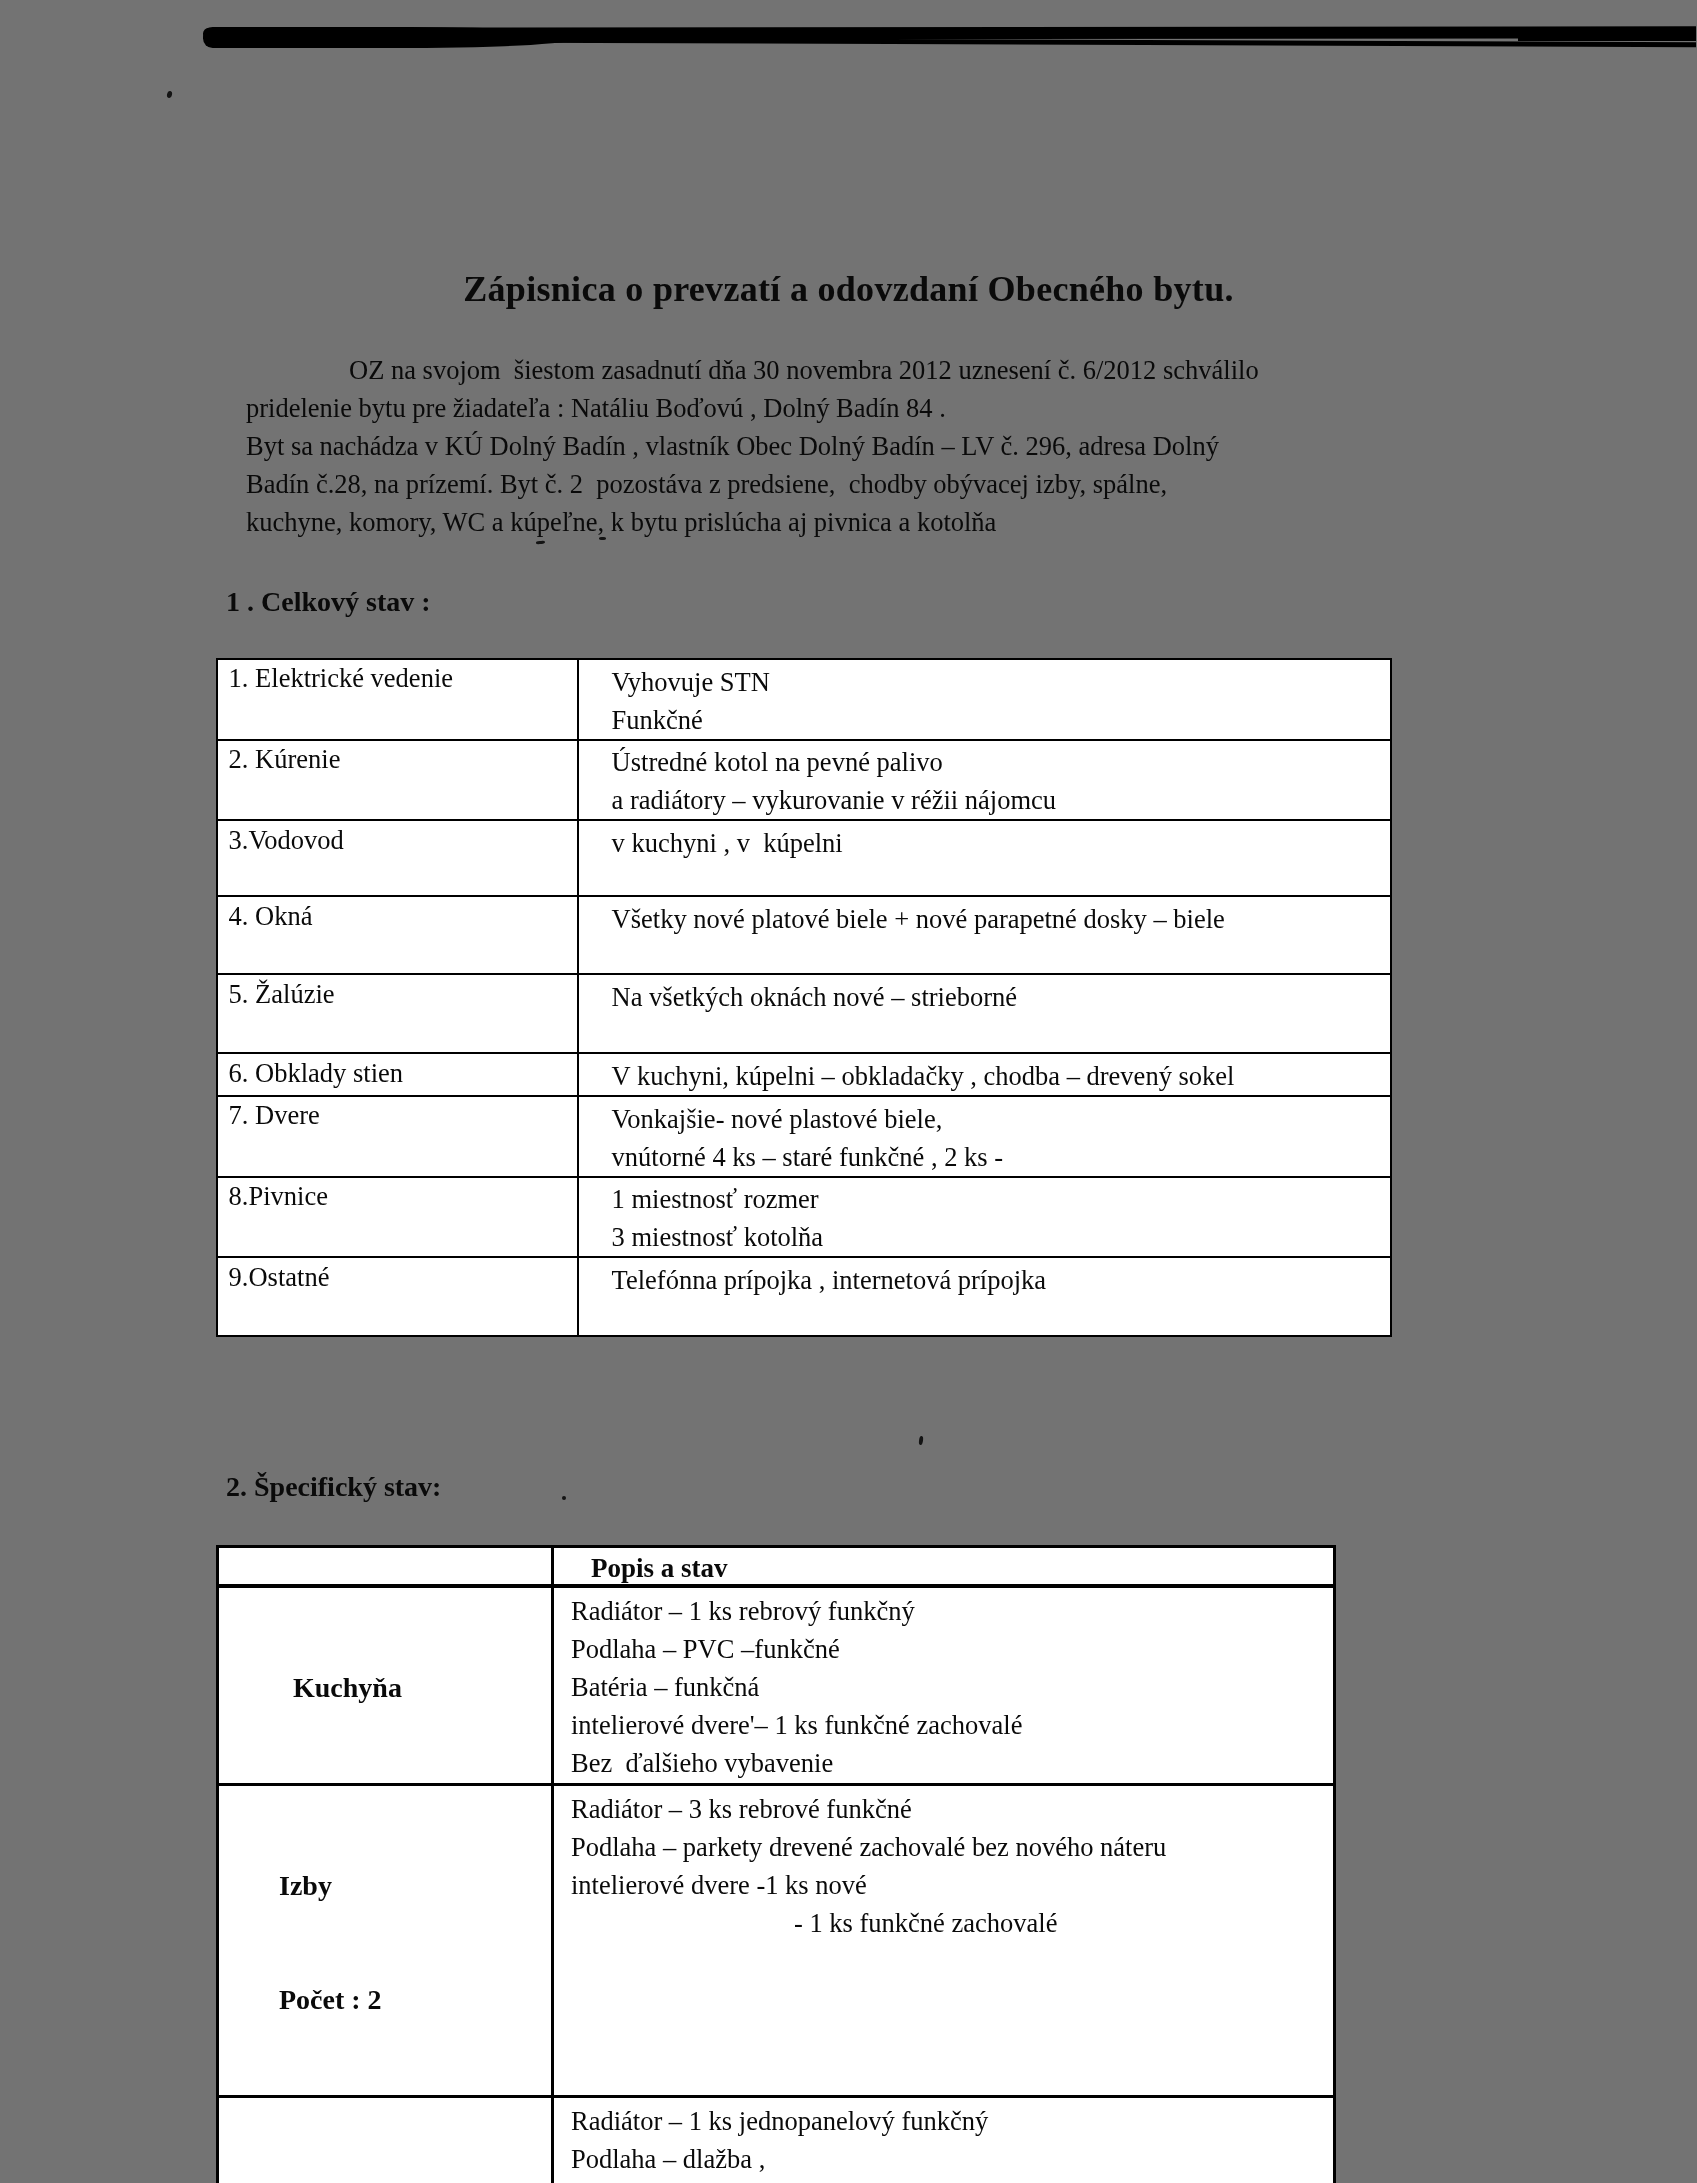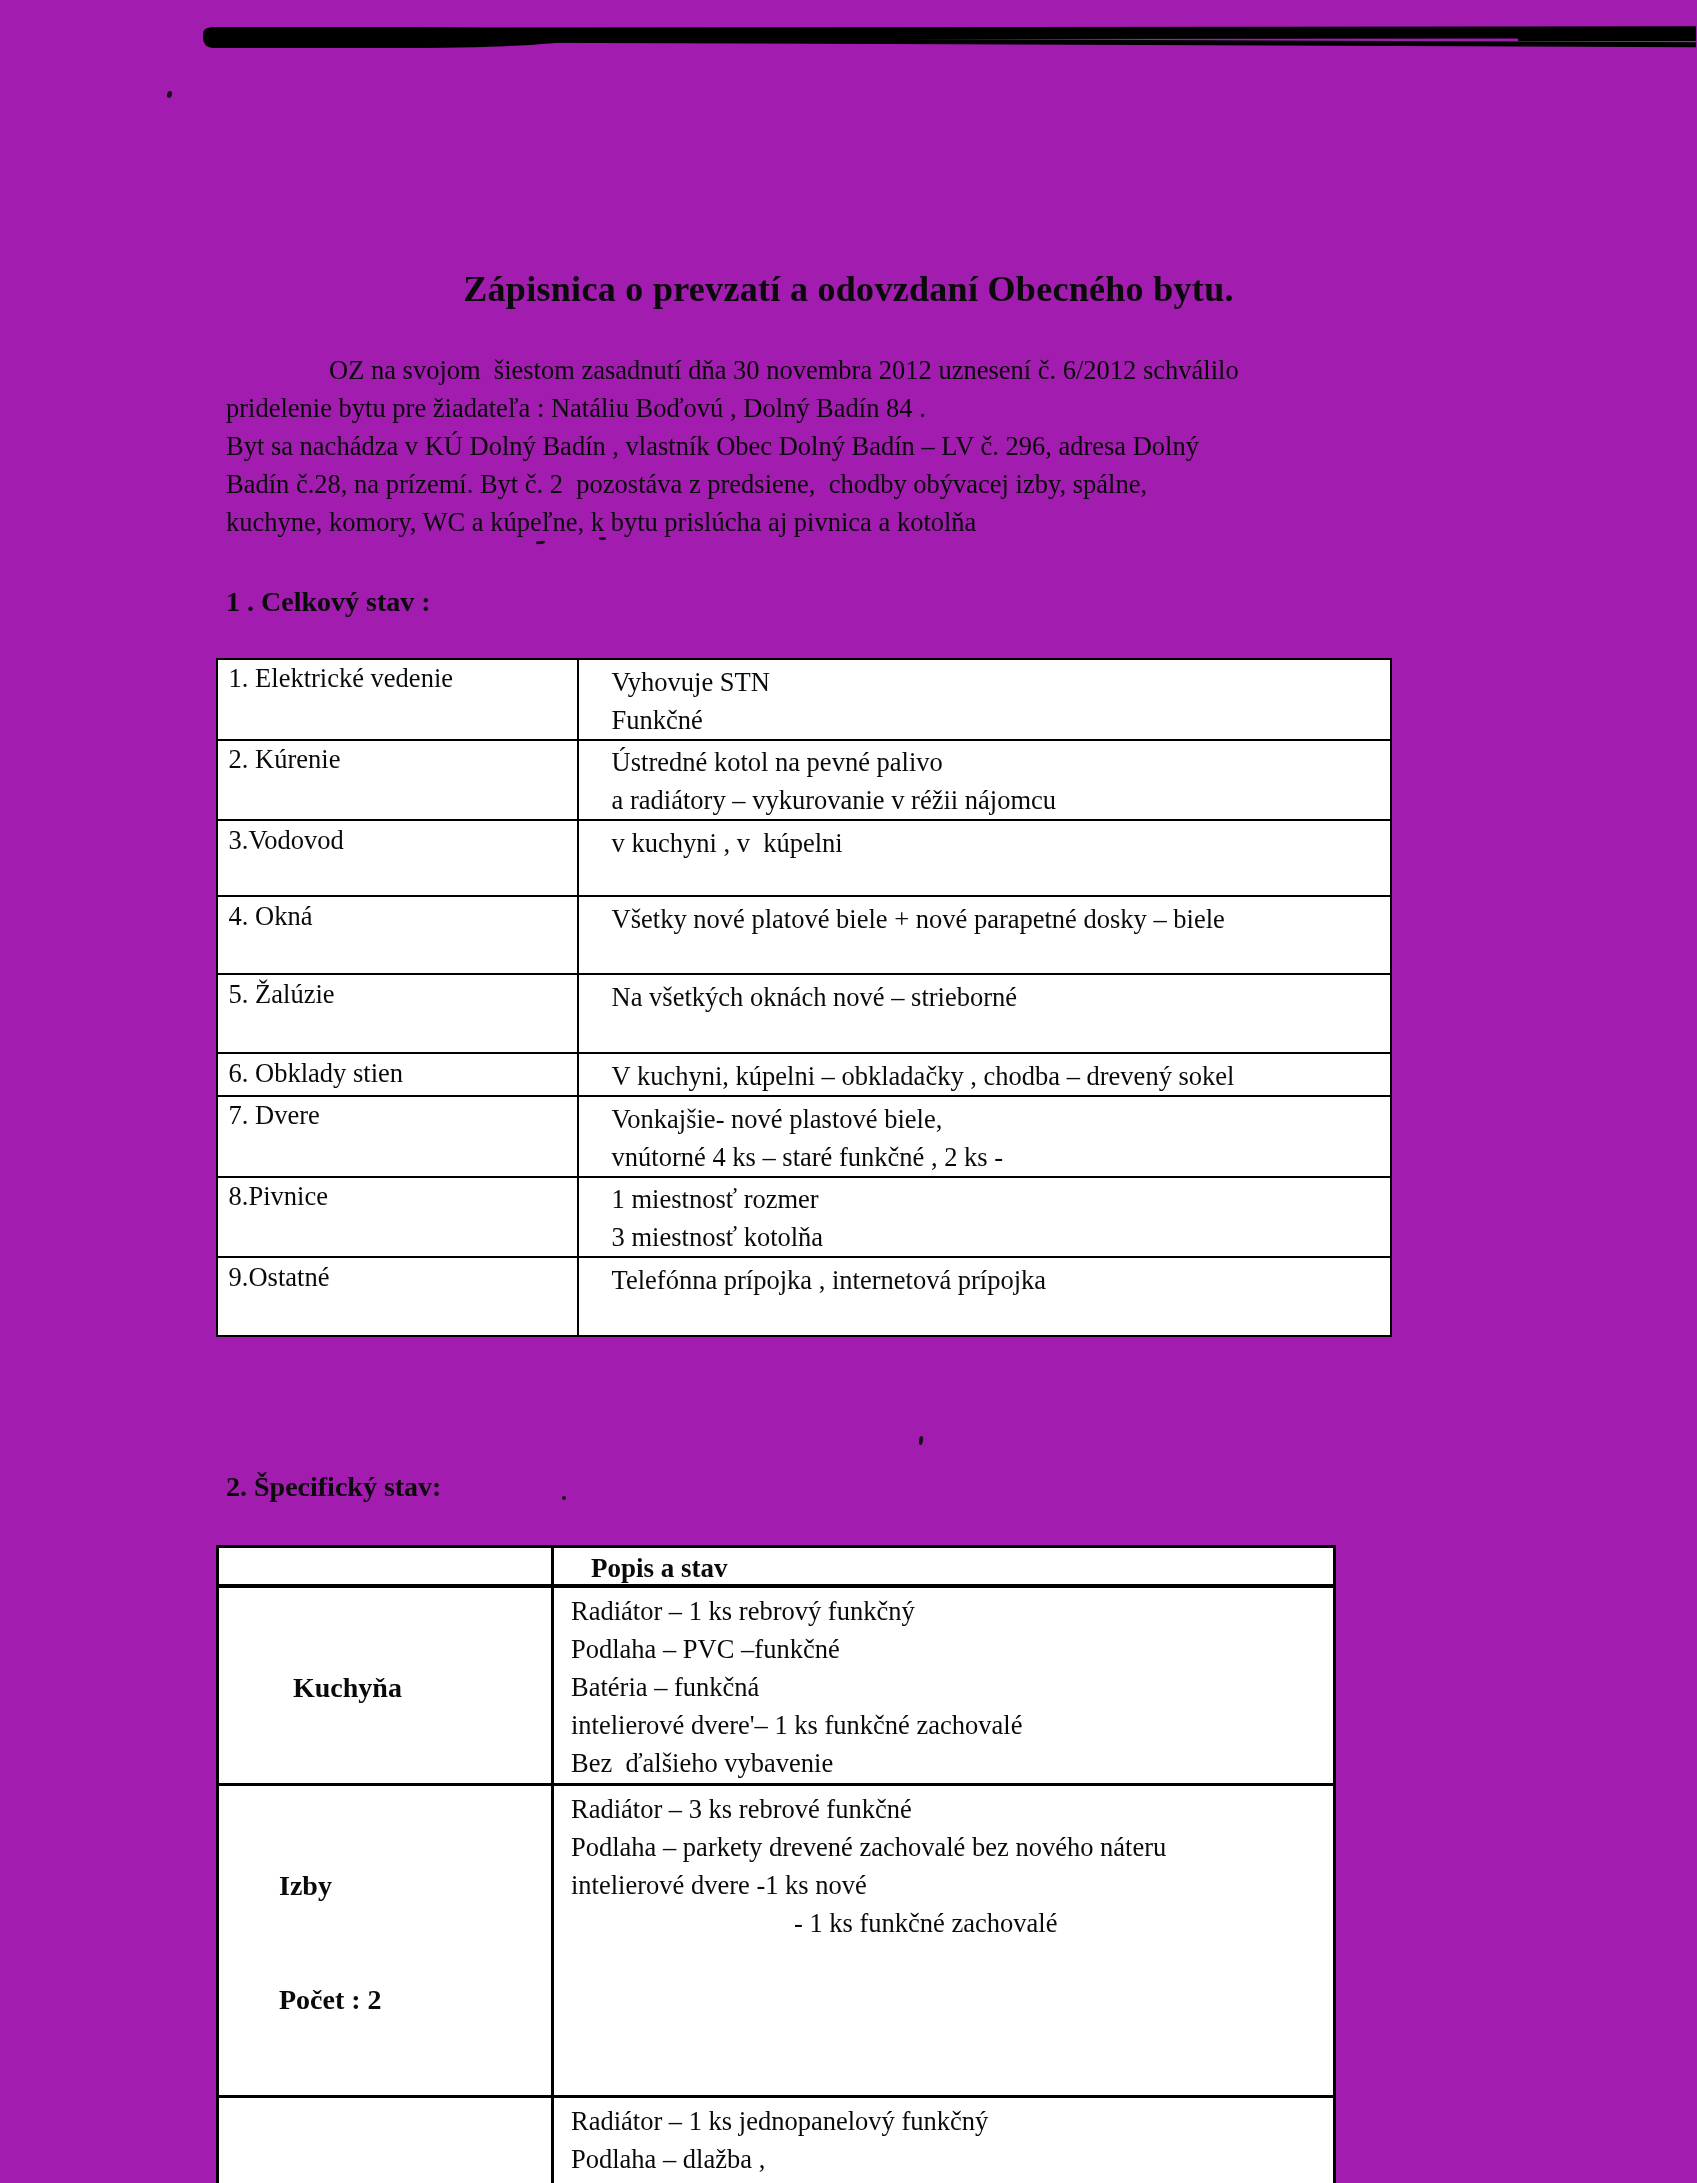--- a/index.html
+++ b/index.html
@@ -1,17 +1,17 @@
 <!DOCTYPE html>
 <html style="font-size:10.6px"><head>
 <meta charset="utf-8">
 <style>
   html,body { margin:0; padding:0; background:#ffffff; }
   .page {
-    position:relative; width:1697px; height:2183px; background:#a21caf;
+    position:relative; width:1697px; height:2183px; background:#737373;
     font-family:"Liberation Serif","DejaVu Serif",serif; color:#0a0a0a;
     overflow:hidden;
   }
 
   
   .scanbar-a { position:absolute; left:203px; top:26.5px; width:1493px; height:12px; background:#000; border-radius:6.6px 0 0 6.6px; transform:rotate(-0.05deg); }
   .scanbar-blob { position:absolute; left:203px; top:26.5px; width:378px; height:21px; background:#000; border-radius:10.6px 50% 50% 10.6px / 10.6px 55% 55% 10.6px; }
   .scanbar-b { position:absolute; left:345px; top:37px; width:1351px; height:4.6px; background:#000; transform:rotate(0.22deg); transform-origin:left center; }
   .scanbar-c { position:absolute; left:1518px; top:28px; width:178px; height:12.6px; background:#000; }
   .speck { position:absolute; background:#141414; border-radius:50%; }
@@ -20,21 +20,21 @@
   .speck.s3 { left:599px; top:537px; width:6.6px; height:3.3px; border-radius:40%; }
   .speck.s4 { left:919px; top:1436px; width:4px; height:9.3px; transform:rotate(8deg); }
   .speck.s5 { left:562px; top:1496px; width:4px; height:4px; }
 
   .title {
     position:absolute; left:0; top:268px; width:1697px; text-align:center;
     font-size:36px; font-weight:bold; letter-spacing:0.3px; white-space:pre;
   }
 
   .intro { position:absolute; left:226px; top:351px; font-size:26.5px; line-height:38px; }
-  .pline { white-space:pre; }
+  .pline { white-space:pre;margin-left:20px; }
   .pline.first { text-indent:103px; }
 
   .sec-heading { position:absolute; font-size:28px; font-weight:bold; white-space:pre; }
   .sec-heading.h1 { left:226px; top:586px; }
   .sec-heading.h2 { left:226px; top:1471px; }
 
   table { border-collapse:collapse; table-layout:fixed; position:absolute; background:#fff; }
 
   
   .t1 { left:216px; top:658px; width:1176px; }

